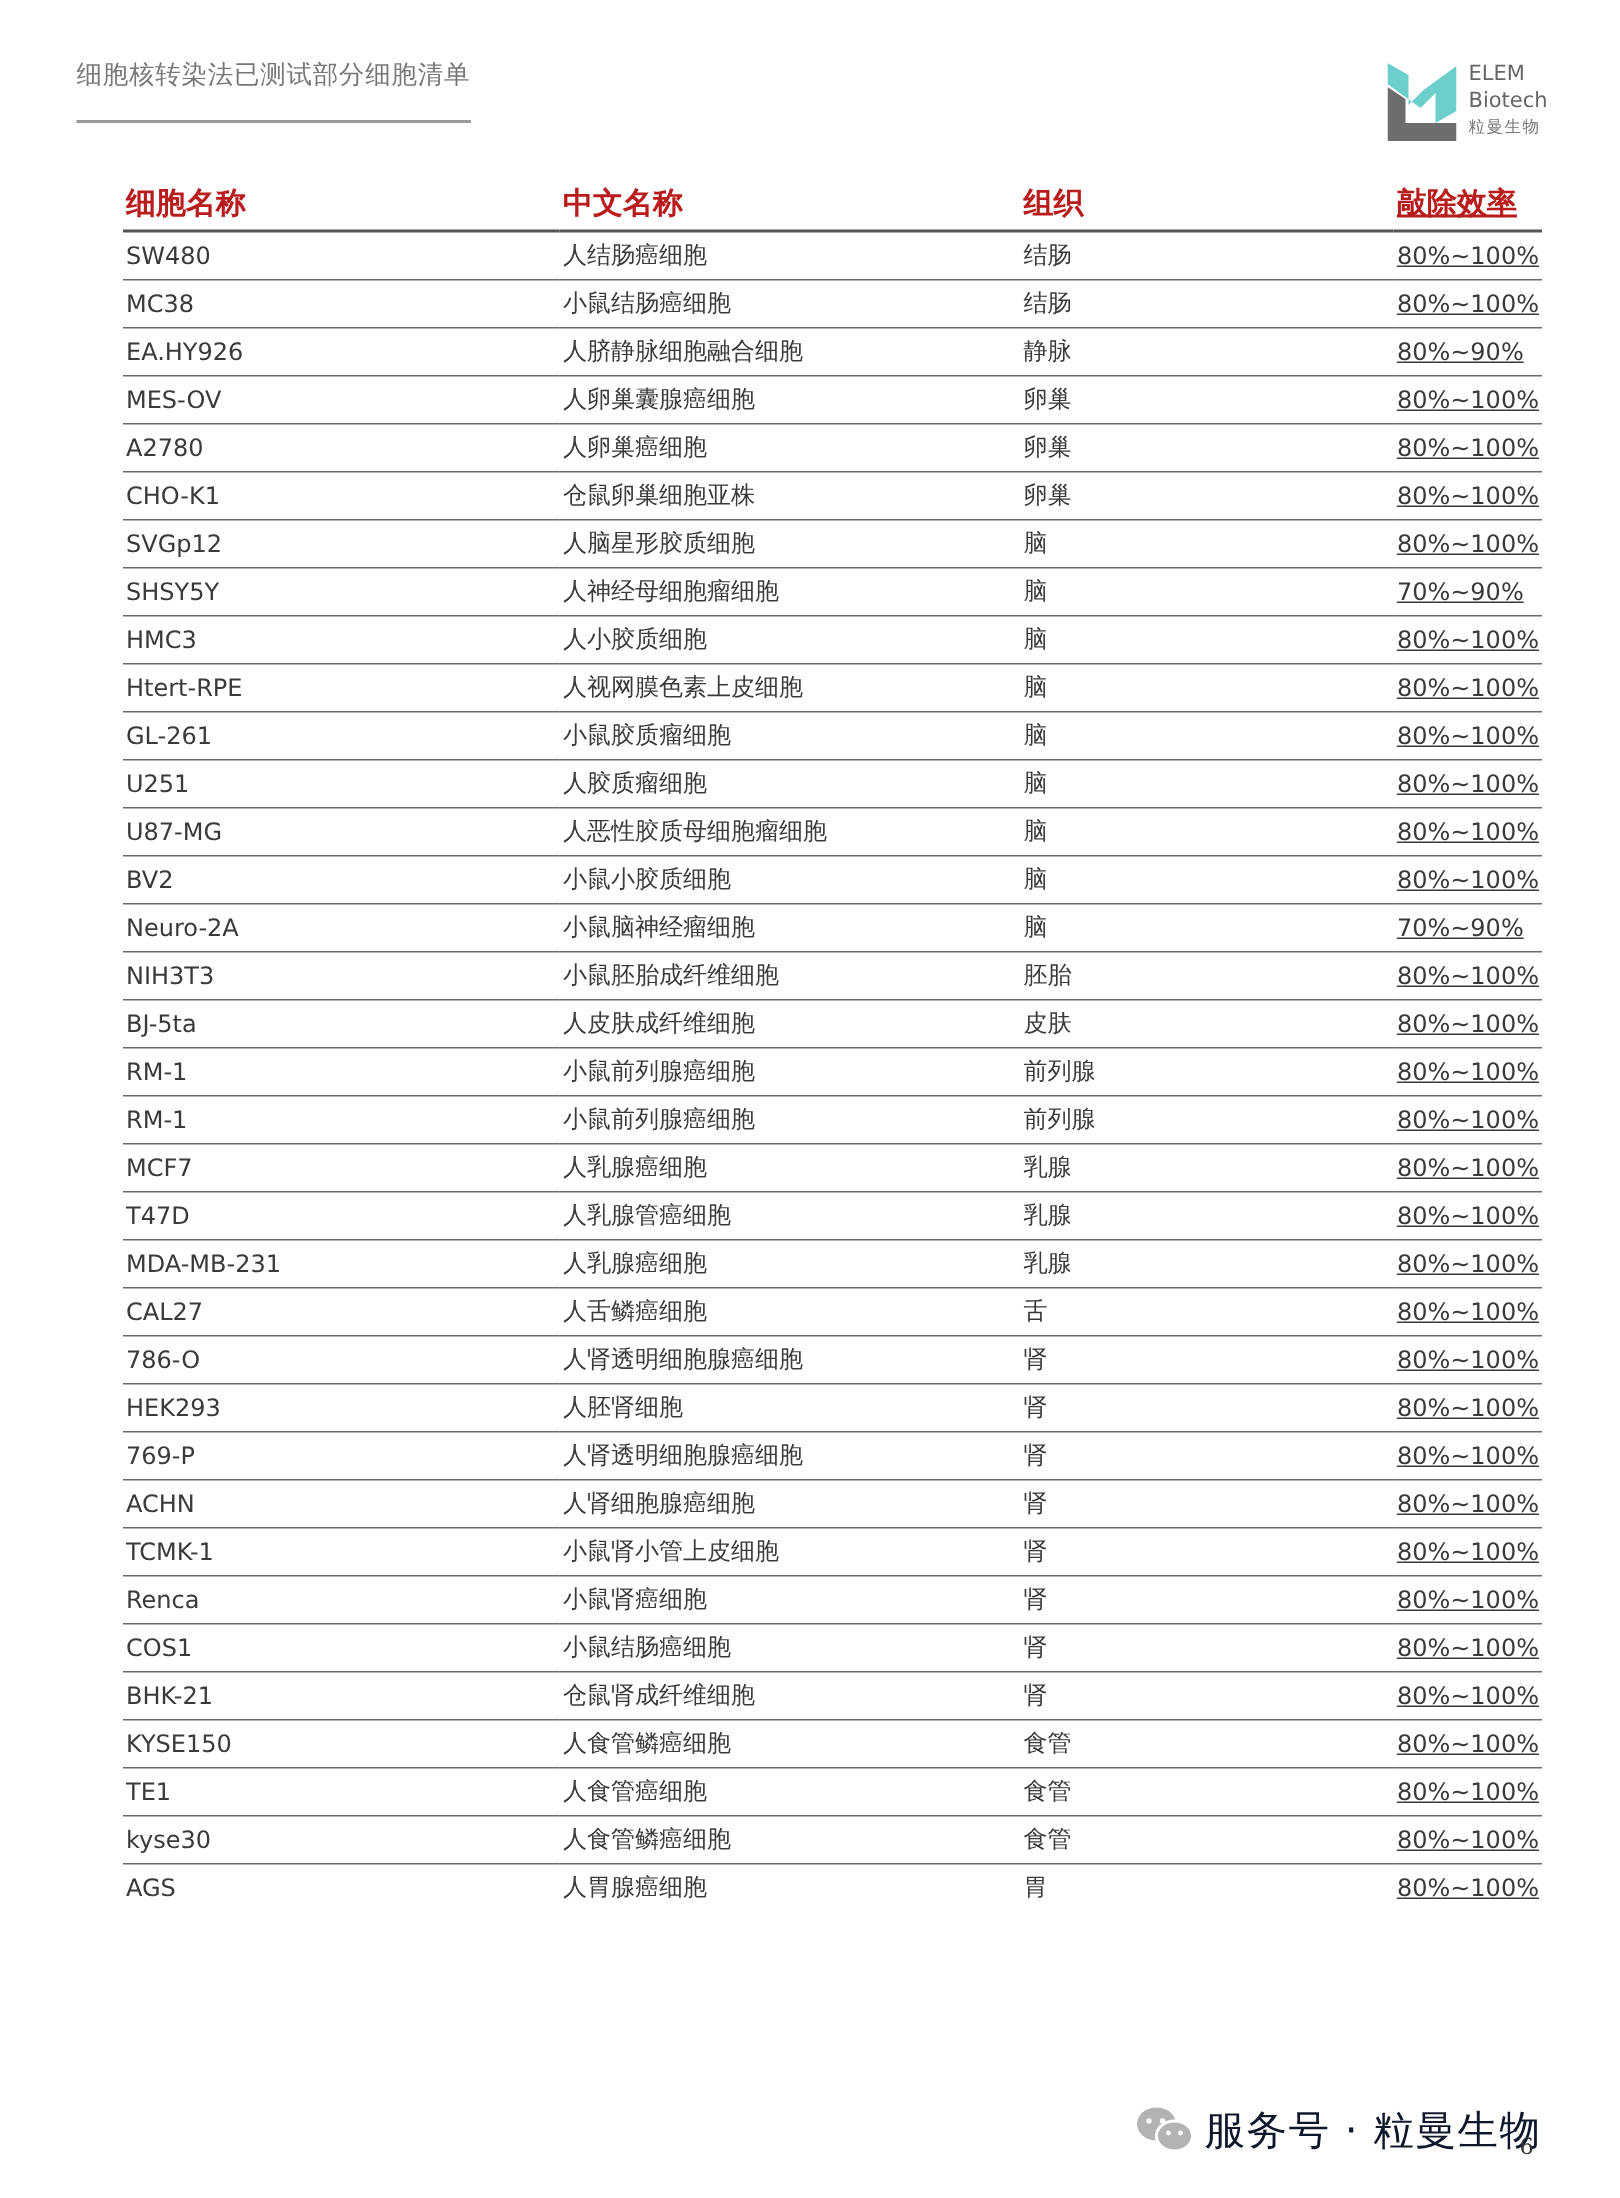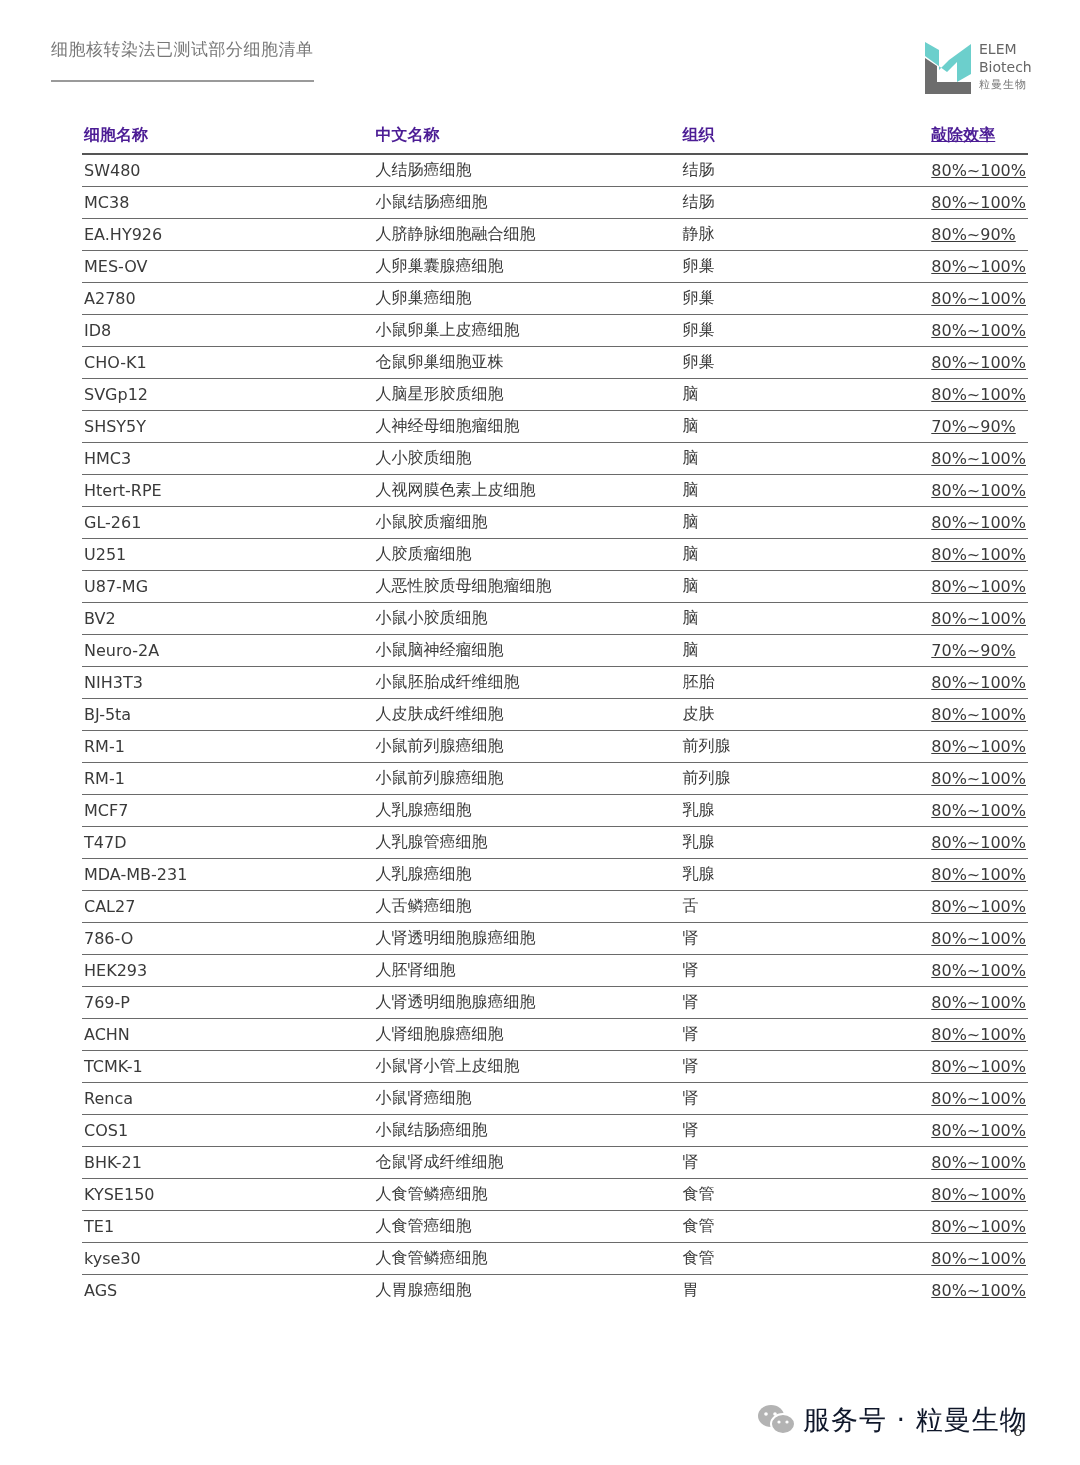--- a/index.html
+++ b/index.html
@@ -5,21 +5,21 @@
     html, body { margin: 0; padding: 0; background: #ffffff; }
     body { width: 1080px; height: 1465px; position: relative; overflow: hidden;
            font-family: "DejaVu Sans", "Liberation Sans", sans-serif; color: #333; }
     .doc-title { position: absolute; left: 51px; top: 38px; font-size: 17px; color: #777;
                  border-bottom: 2px solid #9a9a9a; padding-bottom: 19px; letter-spacing: 0.5px; }
     .logo { position: absolute; left: 925px; top: 40px; width: 130px; height: 56px; }
     .logo-mark { position: absolute; left: 0; top: 2px; width: 46px; height: 52px; }
     .logo-text { position: absolute; left: 54px; top: 0; font-size: 14px; line-height: 18px; color: #666; }
     .logo-text .cn { font-size: 11px; color: #777; letter-spacing: 1px; }
     table.cells { position: absolute; left: 82px; top: 118px; width: 946px; border-collapse: collapse; }
-    table.cells th { font-weight: bold; font-size: 16px; color: #4c1d95; text-align: left; height: 35px;
+    table.cells th { font-weight: bold; font-size: 20px; color: #b91c1c; text-align: left; height: 35px;
                      border-bottom: 2px solid #555; padding: 0 2px; vertical-align: middle; }
     table.cells td { font-size: 16px; color: #3a3a3a; height: 31px; border-bottom: 1.6px solid #6a6a6a;
                      padding: 0 2px; vertical-align: middle; }
     table.cells tr:last-child td { border-bottom: none; }
     .c1 { width: 294px; }
     .c2 { width: 312px; margin-top: 39px; }
     .c3 { width: 252px; }
     .c4 { width: 88px; text-decoration: underline; }
     .watermark { position: absolute; left: 757px; top: 1402px; font-size: 27px; color: #0f172a;
                  display: flex; align-items: center; gap: 6px; letter-spacing: 1px; }
@@ -78,26 +78,20 @@
         <td class="c3">卵巢</td>
         <td class="c4">80%~100%</td>
       </tr>
       <tr>
         <td class="c1">A2780</td>
         <td class="c2">人卵巢癌细胞</td>
         <td class="c3">卵巢</td>
         <td class="c4">80%~100%</td>
       </tr>
       <tr>
-        <td class="c1">ID8</td>
-        <td class="c2">小鼠卵巢上皮癌细胞</td>
-        <td class="c3">卵巢</td>
-        <td class="c4">80%~100%</td>
-      </tr>
-      <tr>
         <td class="c1">CHO-K1</td>
         <td class="c2">仓鼠卵巢细胞亚株</td>
         <td class="c3">卵巢</td>
         <td class="c4">80%~100%</td>
       </tr>
       <tr>
         <td class="c1">SVGp12</td>
         <td class="c2">人脑星形胶质细胞</td>
         <td class="c3">脑</td>
         <td class="c4">80%~100%</td>

